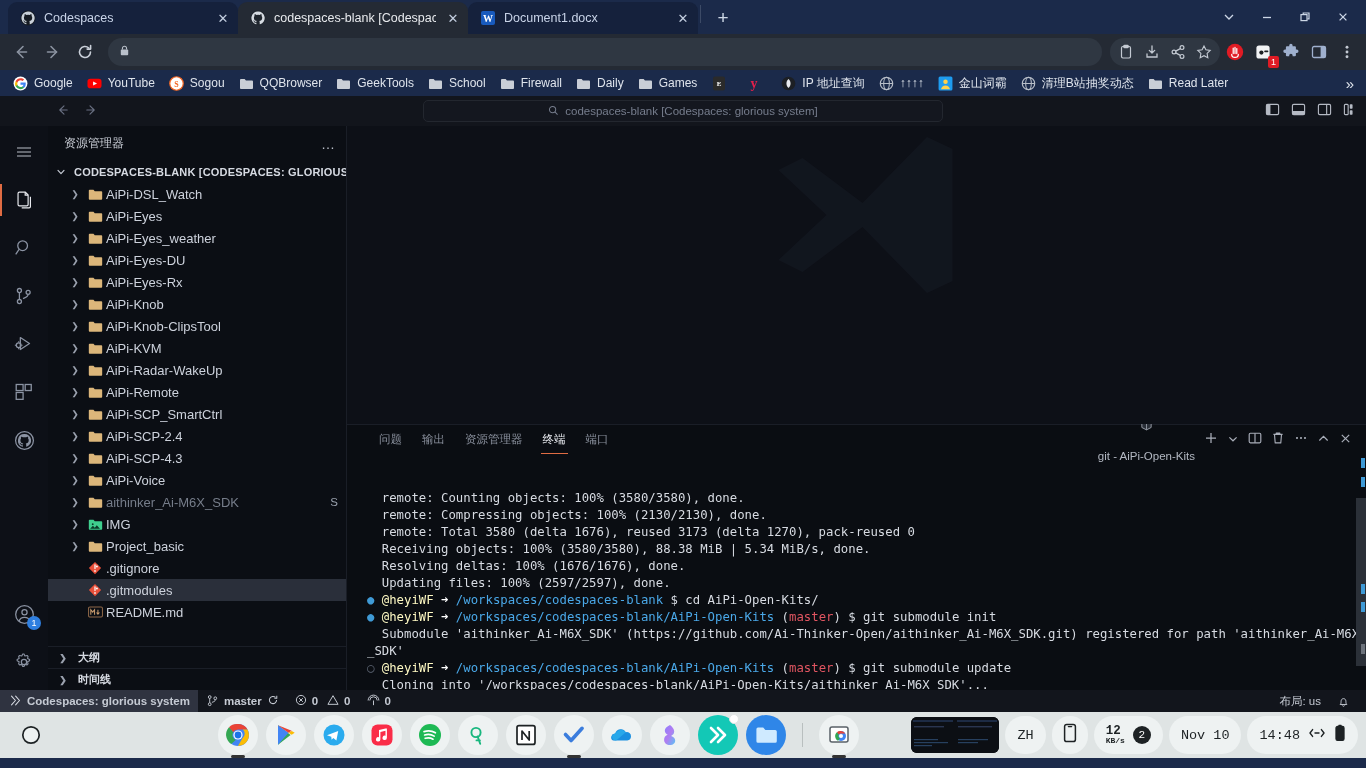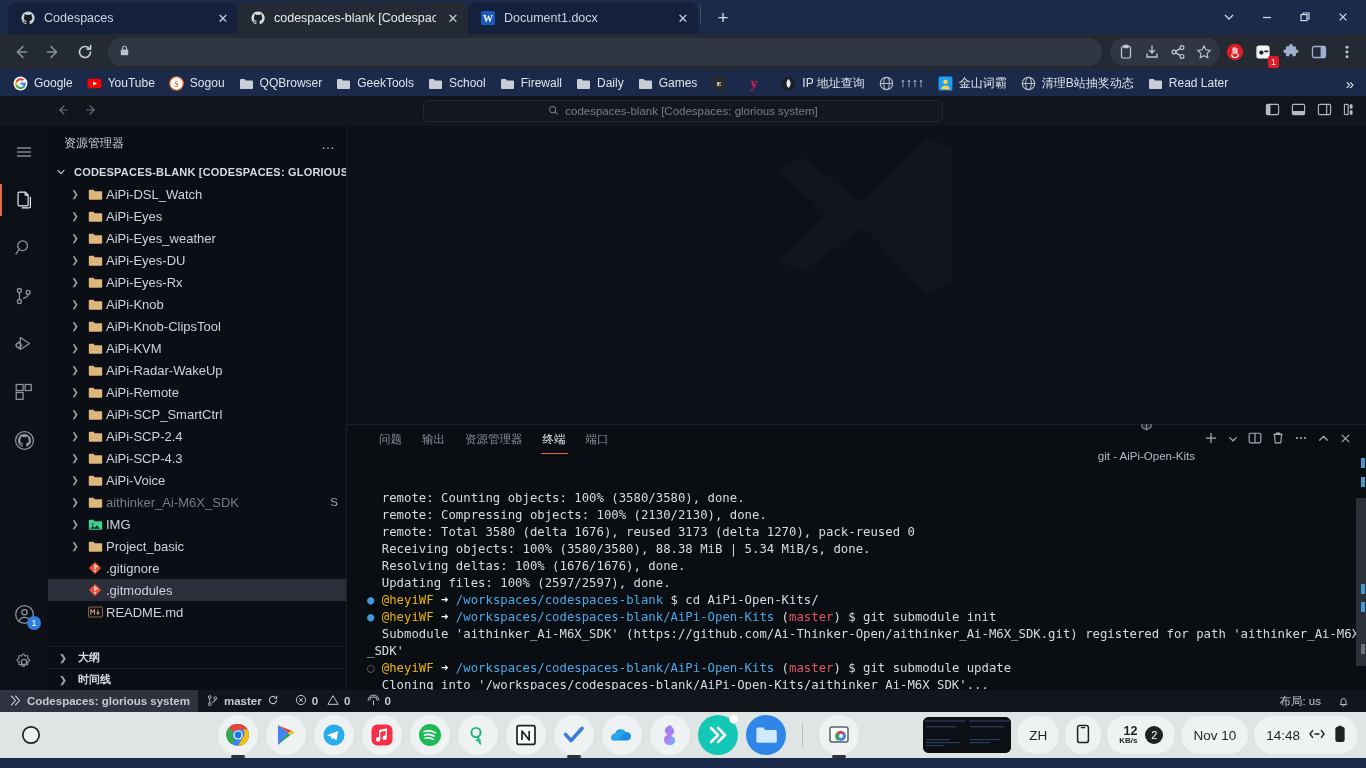--- a/index.html
+++ b/index.html
@@ -162,21 +162,21 @@
   }
   .panel-actions { margin-left:auto; display:flex; align-items:center; gap:9px; color:#a9aeb9; padding-right:8px;}
   .term-chip { display:flex; align-items:center; gap:17px; color:#b3b8c2; font-size:11.5px;flex-direction:column; }
 
   .terminal {
     flex:1 1 auto; padding: 2px 0 0 20px; overflow:hidden; position:relative;
     font-family:"DejaVu Sans Mono", monospace; font-size: 12.3px; line-height: 17px;
     color:#cfd3da; white-space: pre-wrap;
   }
   .tline { display:block; white-space:pre-wrap; word-break:break-all; }
-  .c-green { color:#eab308; }
+  .c-green { color:#fef9c3; }
   .c-blue  { color:#4aa8e8; font-weight:normal; }
   .c-red   { color:#e05561; }
   .c-white { color:#d7dbe2; }
   .c-arrow { color:#ffffff; font-weight:bold; }
   .dot-f { color:#3f9ad6; }
   .dot-o { color:#5a6270; }
   .term-scroll {
     position:absolute; right:0; top:0; width:10px; height:266px; background:transparent;
   }
   .term-thumb { position:absolute; right:0; top:44px; width:10px; height:168px; background:#2b3038; }
@@ -187,39 +187,39 @@
     color:#c5cad3; font-size:11.5px; padding:0 8px 0 0;
   }
   .sb-left { display:flex; align-items:flex-start; height:22px;font-weight:bold; }
   .sb-item { display:flex; align-items:center; gap:5px; padding:0 8px; height:22px; }
   .sb-remote { background:#2f3340; padding:0 8px; height:22px; display:flex; align-items:center; gap:6px;}
   .sb-right { margin-left:auto; display:flex; align-items:center; gap:0; }
 
   
   #taskbar {
     height: 46px; width: 1366px; background: #dfe4e4; display:flex; align-items:center;
-    padding: 0 8px; gap: 0px;
+    padding: 0 8px; gap: 0px; font-family: Liberation Mono, monospace;
   }
   .tb-start { width:46px; height:40px; display:flex; align-items:center; justify-content:center; }
   .tb-apps { margin-left: 164px; display:flex; align-items:center; gap:8px; }
   .tbapp {
     width: 40px; height: 40px; border-radius: 50%; background:#eef2f2;
     display:flex; align-items:center; justify-content:center; position:relative;
   }
   .tbapp .run-ind {
     position:absolute; bottom:-3px; left:50%; transform:translateX(-50%);
     width:14px; height:3px; border-radius:2px; background:#333;
   }
   .tb-divider { width:1px; height:24px; background:#b9bfbf; margin:0 8px; }
   .tray { margin-left:auto; display:flex; align-items:center; gap:6px; }
   .tray-pill {
     background:#eef2f2; border-radius:20px; height:38px; display:flex; align-items:center;
     padding: 0 12px; gap:8px; color:#1d2224; font-size:13.5px;
   }
-  .net-speed { display:flex; flex-direction:column; align-items:flex-end; line-height:1; }
+  .net-speed { display:flex; flex-direction:column; align-items:flex-start; line-height:1; }
   .net-speed .nsv { font-size:12.5px; font-weight:bold; }
   .net-speed .nsu { font-size:8px; font-weight:bold; }
   .badge-dark { width:18px; height:18px; border-radius:50%; background:#1d2224; color:#fff;
     font-size:11px; display:flex; align-items:center; justify-content:center;}
   .preview-thumb { width:88px; height:36px; border-radius:6px; background:#0c0f14; overflow:hidden; position:relative;}
 </style>
 </head>
 <body>
 
 <div id="browser-chrome">

